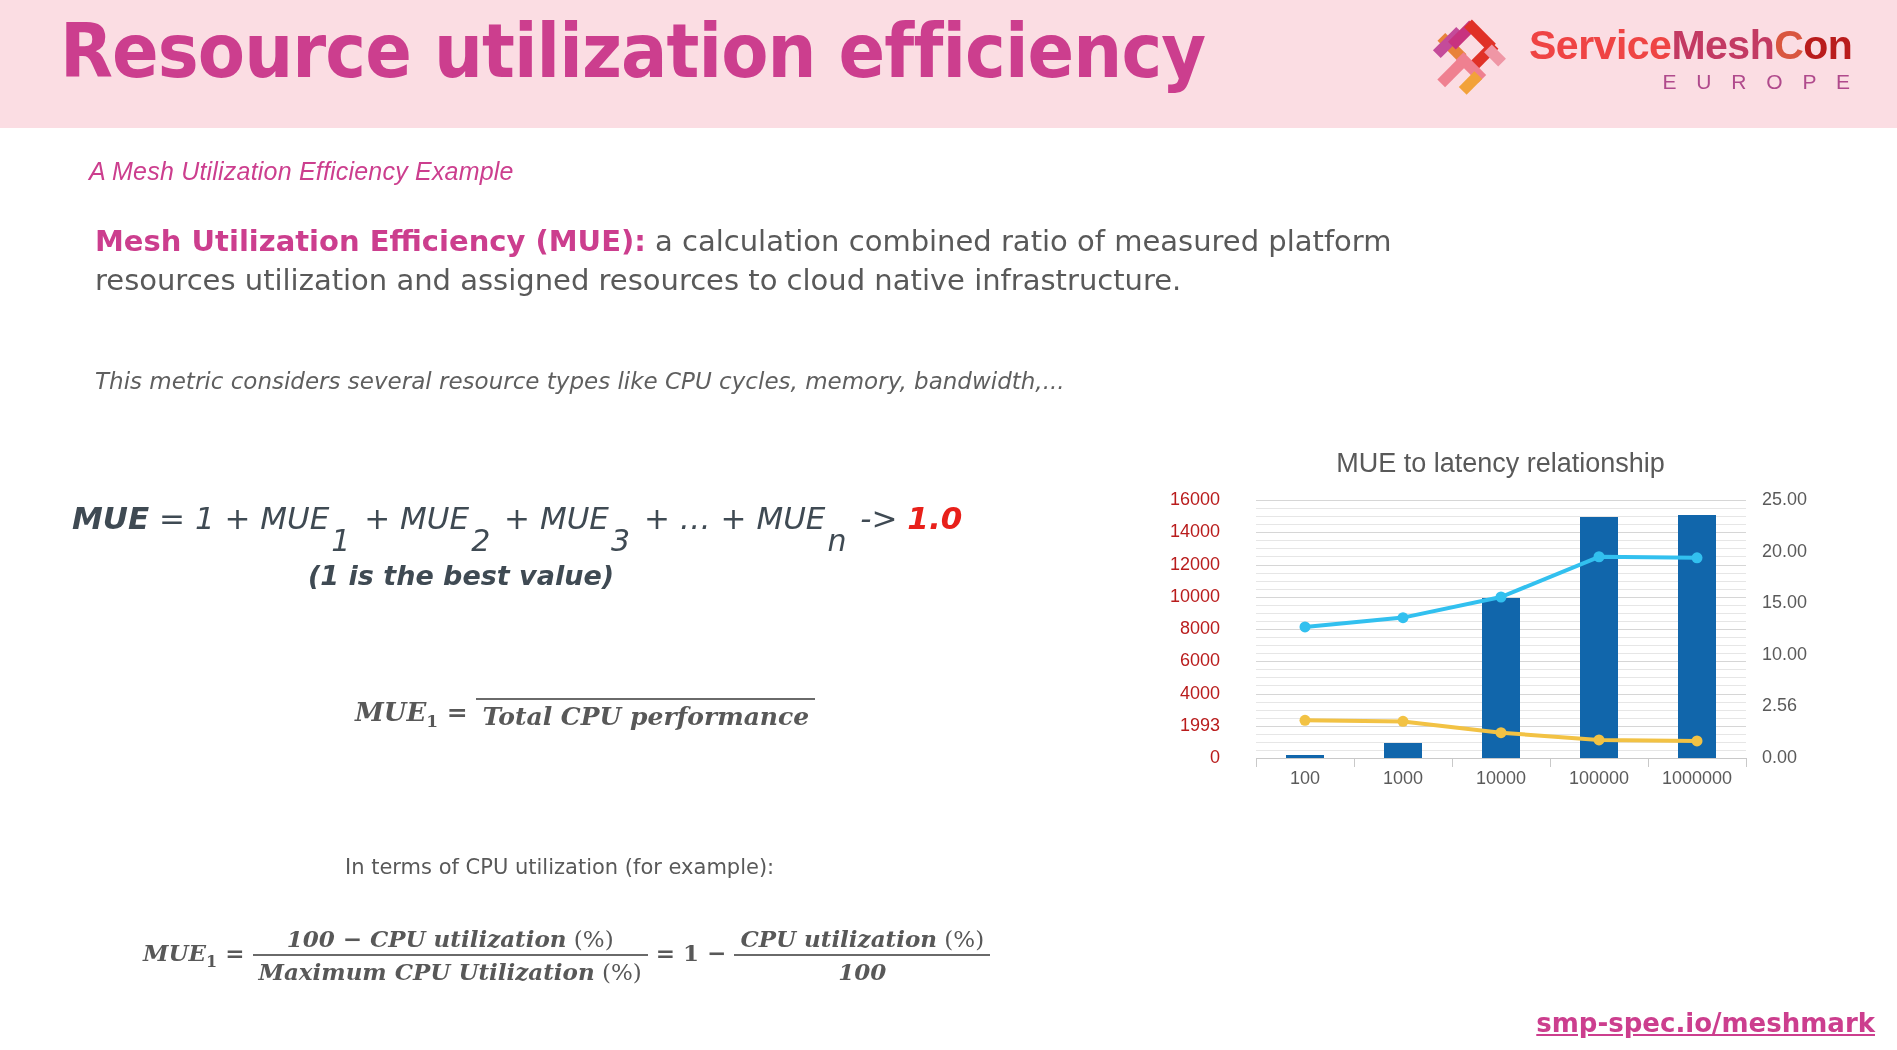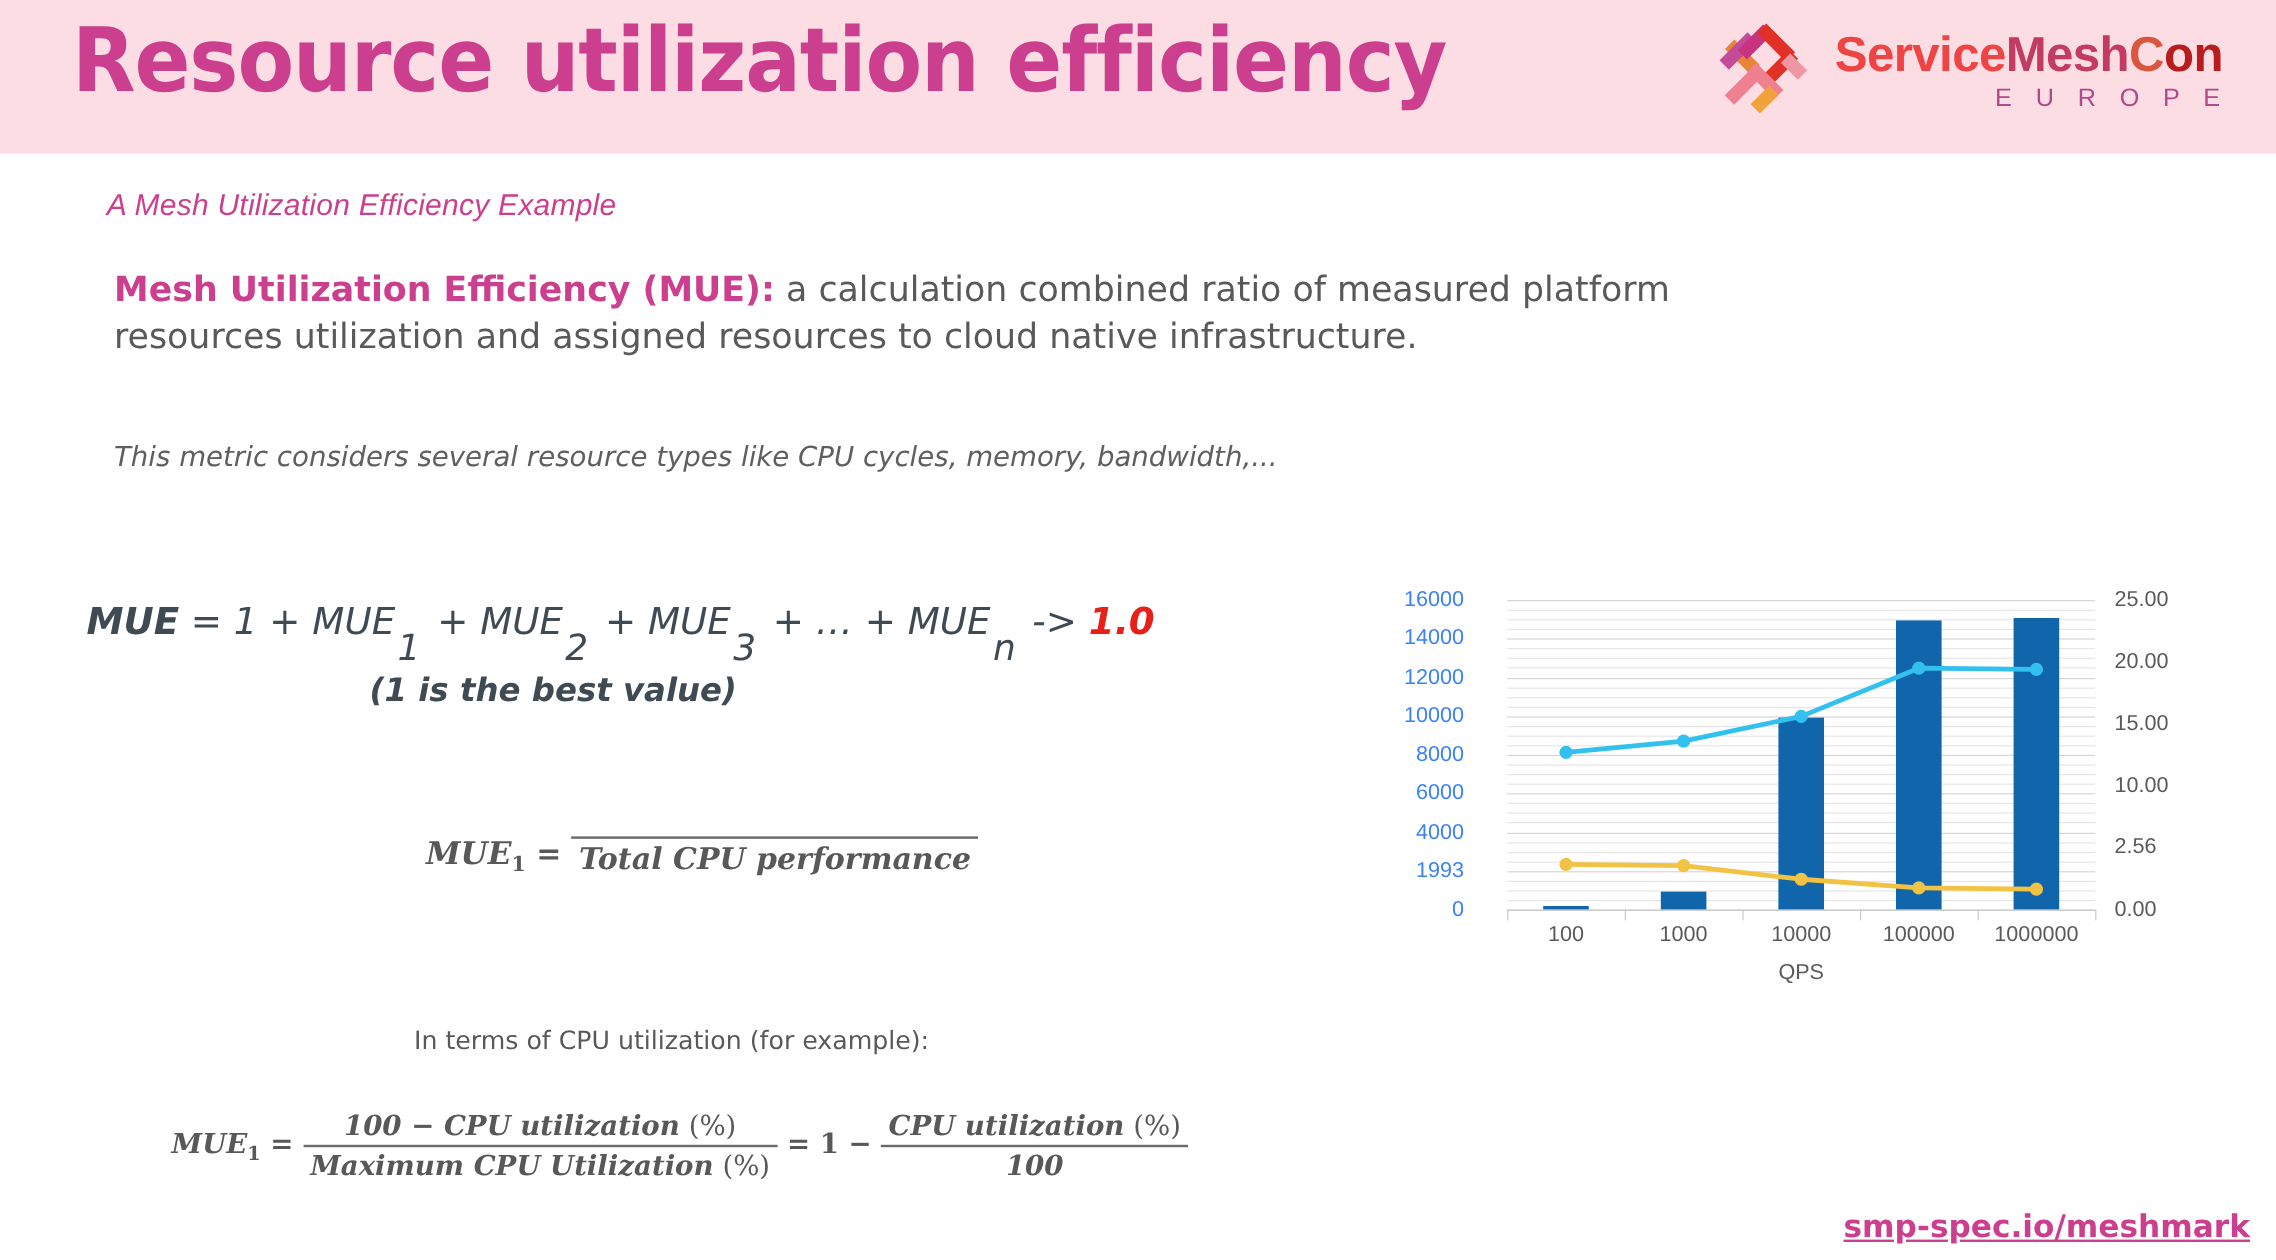--- a/index.html
+++ b/index.html
@@ -131,21 +131,21 @@
   #plot{
     position:absolute;left:128px;top:52px;width:490px;height:258px;
   }
   .gridline{position:absolute;left:0;width:100%;height:1px;background:#e6e6e6;}
   .gridline.major{background:#d6d6d6;}
   #plot-border-bottom{
     position:absolute;left:128px;top:310px;width:490px;height:1px;background:#c9c9c9;
   }
   .tick-mark{position:absolute;top:310px;width:1px;height:9px;background:#c9c9c9;}
   .axis-left-label{
-    position:absolute;right:0;text-align:right;font-size:18px;color:#3b82f6;
+    position:absolute;right:0;text-align:right;font-size:18px;color:#b91c1c;
     width:92px;
   }
   .axis-right-label{
     position:absolute;left:0;text-align:left;font-size:18px;color:#5a5a5a;
     width:92px;
   }
   .xcat{
     position:absolute;top:320px;text-align:center;font-size:18px;color:#5a5a5a;
     width:110px;
   }
@@ -205,20 +205,21 @@
 
 <div id="best-value">(1 is the best value)</div>
 
 <div id="formula1" class="tex"><span class="lhs">MUE</span><sub>1</sub><span> = </span><span class="frac"><span class="den">Total CPU performance</span></span></div>
 
 <div id="inline-note">In terms of CPU utilization (for example):</div>
 
 <div id="formula2" class="tex"><span>MUE</span><sub>1</sub><span> = </span><span class="frac"><span class="num"><span>100 − CPU utilization</span><span class="pct"> (%)</span></span><span class="den"><span>Maximum CPU Utilization</span><span class="pct"> (%)</span></span></span><span class="plain"> = 1 − </span><span class="frac"><span class="num"><span>CPU utilization</span><span class="pct"> (%)</span></span><span class="den">100</span></span></div>
 
 <div id="chart">
+  <div id="chart-title">MUE to latency relationship</div>
   <div id="plot">
       <div class="gridline major" style="top: 258px;"></div>
       <div class="gridline" style="top: 249.938px;"></div>
       <div class="gridline" style="top: 241.875px;"></div>
       <div class="gridline" style="top: 233.812px;"></div>
       <div class="gridline major" style="top: 225.75px;"></div>
       <div class="gridline" style="top: 217.688px;"></div>
       <div class="gridline" style="top: 209.625px;"></div>
       <div class="gridline" style="top: 201.562px;"></div>
       <div class="gridline major" style="top: 193.5px;"></div>
@@ -260,21 +261,20 @@
         <circle cx="441" cy="57.79200000000003" r="5.5" fill="#32c0ef"></circle>
         <path d="M49.0 220.3 L147.0 221.4 L245.0 232.7 L343.0 239.9 L441.0 241.0" fill="none" stroke="#f2c244" stroke-width="4" stroke-linejoin="round" stroke-linecap="round"></path>
         <circle cx="49" cy="220.332" r="5.5" fill="#f2c244"></circle>
         <circle cx="147" cy="221.364" r="5.5" fill="#f2c244"></circle>
         <circle cx="245" cy="232.716" r="5.5" fill="#f2c244"></circle>
         <circle cx="343" cy="239.94" r="5.5" fill="#f2c244"></circle>
         <circle cx="441" cy="240.972" r="5.5" fill="#f2c244"></circle>
       </svg>
     </div>
   <div id="plot-border-bottom"></div>
-  <div id="xaxis-title">QPS</div>
 <div class="axis-left-label" style="left: 0px; top: 299px;">0</div>
     <div class="axis-left-label" style="left: 0px; top: 266.75px;">1993</div>
     <div class="axis-left-label" style="left: 0px; top: 234.5px;">4000</div>
     <div class="axis-left-label" style="left: 0px; top: 202.25px;">6000</div>
     <div class="axis-left-label" style="left: 0px; top: 170px;">8000</div>
     <div class="axis-left-label" style="left: 0px; top: 137.75px;">10000</div>
     <div class="axis-left-label" style="left: 0px; top: 105.5px;">12000</div>
     <div class="axis-left-label" style="left: 0px; top: 73.25px;">14000</div>
     <div class="axis-left-label" style="left: 0px; top: 41px;">16000</div>
     <div class="axis-right-label" style="left: 634px; top: 299px;">0.00</div>

